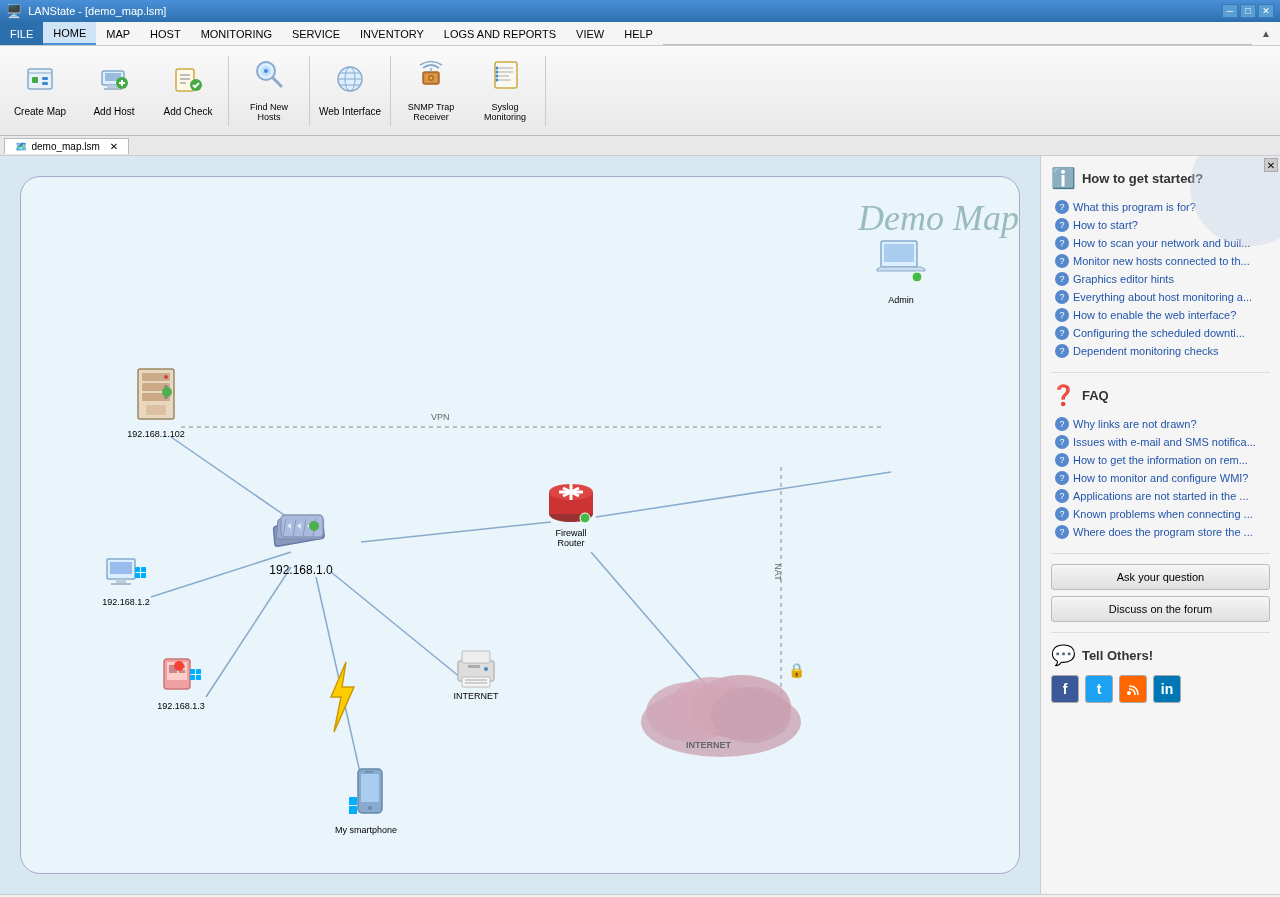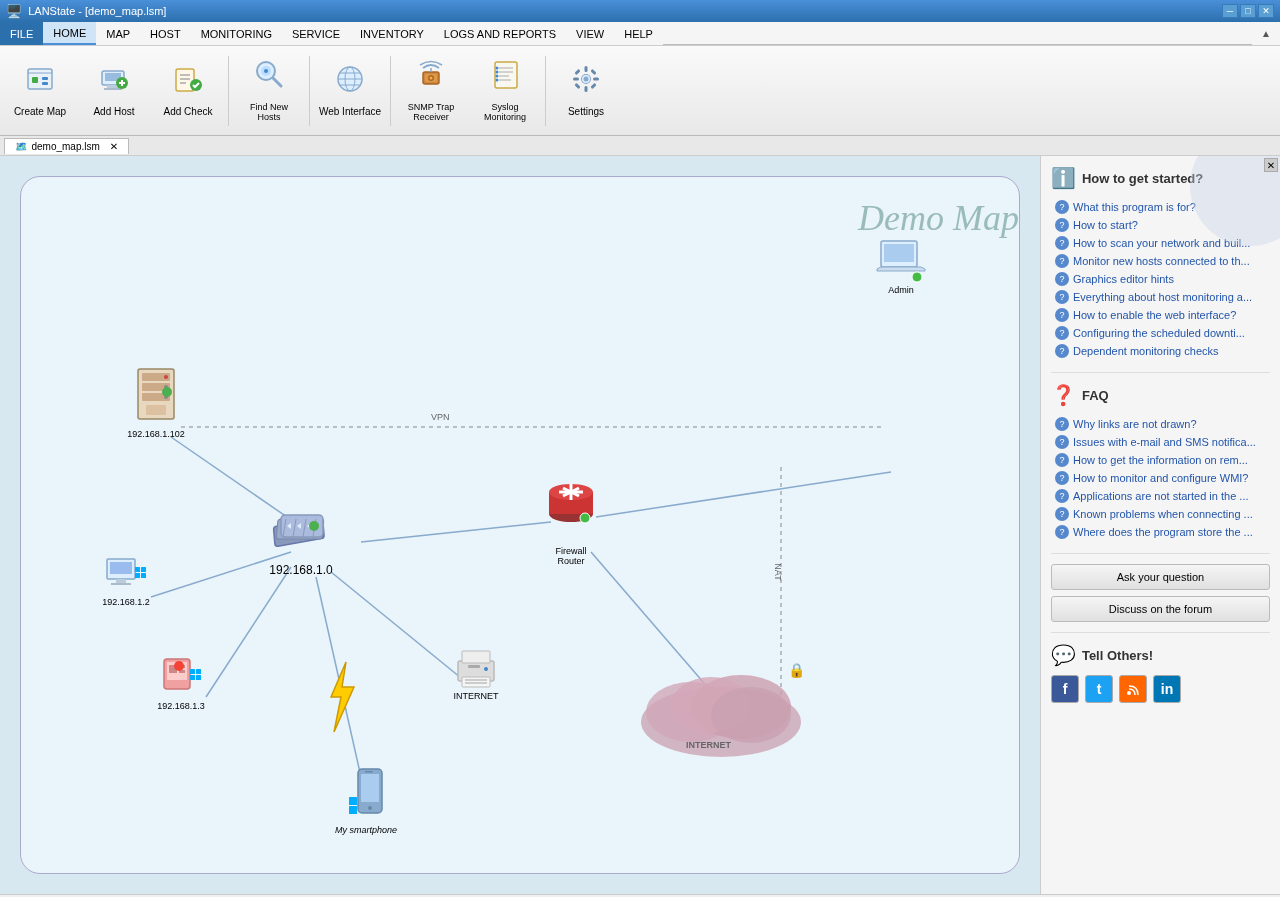--- a/index.html
+++ b/index.html
@@ -381,40 +381,20 @@
         <circle cx="8" cy="14" r="1.5" fill="#4488cc"></circle>
         <circle cx="8" cy="18" r="1.5" fill="#4488cc"></circle>
         <circle cx="8" cy="22" r="1.5" fill="#4488cc"></circle>
       </svg>
     </div>
     <span style="font-size:9px;">Syslog<br>Monitoring</span>
   </div>
 
   <div class="ribbon-separator"></div>
 
-  <div class="ribbon-btn">
-    <div class="icon">
-      <svg width="32" height="32" viewBox="0 0 32 32">
-        <circle cx="16" cy="16" r="5" fill="#88aacc"></circle>
-        <g fill="#6688aa">
-          <rect x="14.5" y="3" width="3" height="6" rx="1.5"></rect>
-          <rect x="14.5" y="23" width="3" height="6" rx="1.5"></rect>
-          <rect x="3" y="14.5" width="6" height="3" rx="1.5"></rect>
-          <rect x="23" y="14.5" width="6" height="3" rx="1.5"></rect>
-          <rect x="6" y="6" width="3" height="6" rx="1.5" transform="rotate(45 7.5 9)"></rect>
-          <rect x="22" y="20" width="3" height="6" rx="1.5" transform="rotate(45 23.5 23)"></rect>
-          <rect x="6" y="20" width="3" height="6" rx="1.5" transform="rotate(-45 7.5 23)"></rect>
-          <rect x="22" y="6" width="3" height="6" rx="1.5" transform="rotate(-45 23.5 9)"></rect>
-        </g>
-        <circle cx="16" cy="16" r="4" fill="#ddeeff"></circle>
-        <circle cx="16" cy="16" r="2.5" fill="#88aacc"></circle>
-      </svg>
-    </div>
-    <span>Settings</span>
-  </div>
 </div>
 
 <div id="tabbar">
   <div class="doc-tab">
     <span>🗺️</span>
     <span>demo_map.lsm</span>
     <span style="margin-left:6px; cursor:pointer; font-size:10px;">✕</span>
   </div>
 </div>
 
@@ -540,39 +520,39 @@
             <ellipse cx="28" cy="20" rx="22" ry="8" fill="#dd4444"></ellipse>
 
             <line x1="28" y1="12" x2="28" y2="28" stroke="white" stroke-width="3"></line>
             <line x1="20" y1="16" x2="36" y2="24" stroke="white" stroke-width="3"></line>
             <line x1="36" y1="16" x2="20" y2="24" stroke="white" stroke-width="3"></line>
             <line x1="16" y1="20" x2="40" y2="20" stroke="white" stroke-width="3"></line>
 
             <circle cx="42" cy="46" r="5" fill="#44bb44" stroke="white" stroke-width="1"></circle>
           </svg>
         </div>
-        <span style="font-size:9px; margin-top:20px;">Firewall<br>Router</span>
+        <span style="font-size:9px; margin-top:2px;">Firewall<br>Router</span>
       </div>
 
       <div class="node" style="left:415px; top:470px;">
         <div>
           <svg width="48" height="42" viewBox="0 0 48 42">
             <rect x="6" y="14" width="36" height="20" rx="2" fill="#ddd" stroke="#bbb" stroke-width="1.5"></rect>
             <rect x="10" y="4" width="28" height="12" rx="1" fill="#eee" stroke="#bbb" stroke-width="1"></rect>
             <rect x="10" y="30" width="28" height="10" rx="1" fill="#f5f5f5" stroke="#bbb" stroke-width="1"></rect>
             <rect x="13" y="32" width="22" height="2" fill="#ccc"></rect>
             <rect x="13" y="35" width="22" height="2" fill="#ccc"></rect>
             <circle cx="34" cy="22" r="2" fill="#4488cc"></circle>
             <rect x="16" y="18" width="12" height="3" rx="1" fill="#aaa"></rect>
           </svg>
         </div>
         <span style="font-size:9px;">INTERNET</span>
       </div>
 
-      <div class="node" style="left:840px; top=230px;">
+      <div class="node" style="left:840px;gap:10px; top=230px;">
         <div>
           <svg width="52" height="44" viewBox="0 0 52 44">
             <rect x="6" y="2" width="36" height="26" rx="2" fill="#ddeeff" stroke="#88aacc" stroke-width="1.5"></rect>
             <rect x="9" y="5" width="30" height="18" fill="#aaccee"></rect>
             <path d="M2 30 L6 28 L46 28 L50 30 L50 32 L2 32 Z" fill="#ccddee" stroke="#88aacc" stroke-width="1"></path>
             <circle cx="42" cy="38" r="5" fill="#44bb44" stroke="white" stroke-width="1"></circle>
           </svg>
         </div>
         <span style="font-size:9px;">Admin</span>
       </div>
@@ -604,21 +584,21 @@
             <rect x="1" y="30" width="8" height="8" fill="#00aeff" rx="0.5"></rect>
             <rect x="-8" y="39" width="8" height="8" fill="#00aeff" rx="0.5"></rect>
             <rect x="1" y="39" width="8" height="8" fill="#00aeff" rx="0.5"></rect>
 
             <rect x="10" y="2" width="24" height="44" rx="4" fill="#88aacc" stroke="#6688aa" stroke-width="1.5"></rect>
             <rect x="13" y="7" width="18" height="28" fill="#aaccee"></rect>
             <circle cx="22" cy="41" r="2" fill="#6688aa"></circle>
             <rect x="17" y="4" width="8" height="1.5" rx="0.75" fill="#6688aa"></rect>
           </svg>
         </div>
-        <span style="font-size:9px; margin-top:4px;font-style:italic;">My smartphone</span>
+        <span style="font-size:9px; margin-top:4px;">My smartphone</span>
       </div>
 
     </div>
   </div>
 
   <div id="right-panel" style="position:relative;">
 
     <div class="watermark"></div>
 
     <div style="position:absolute; top:2px; right:2px; cursor:pointer; font-size:10px; background:#ccc; width:14px; height:14px; display:flex; align-items:center; justify-content:center; border:1px solid #aaa;">✕</div>

